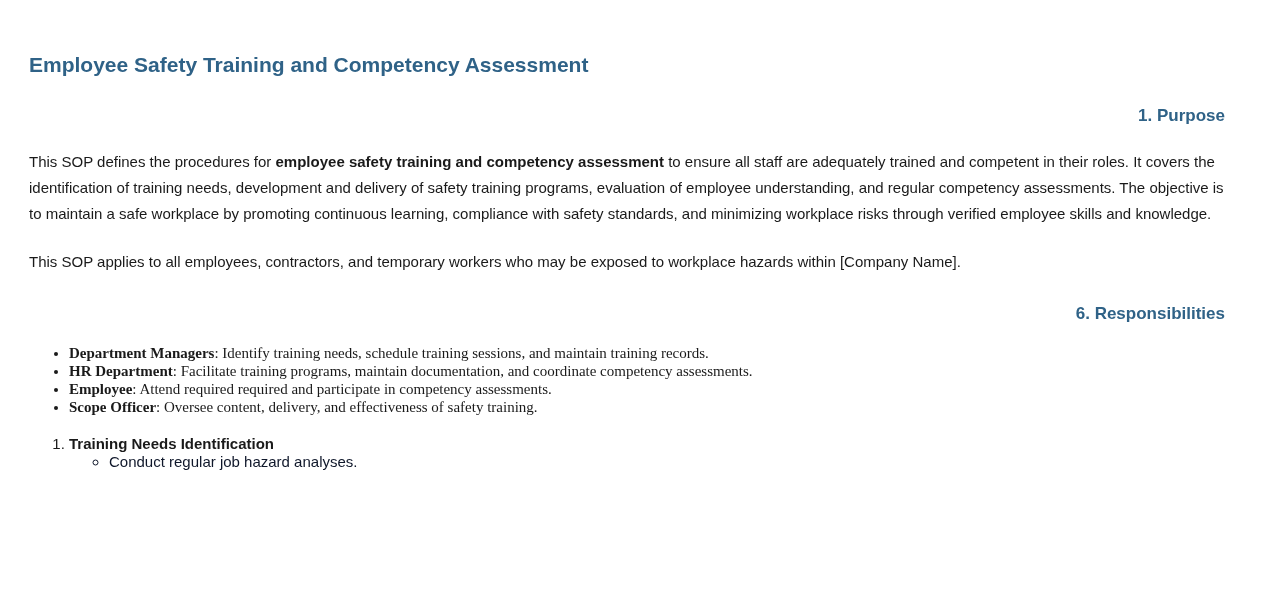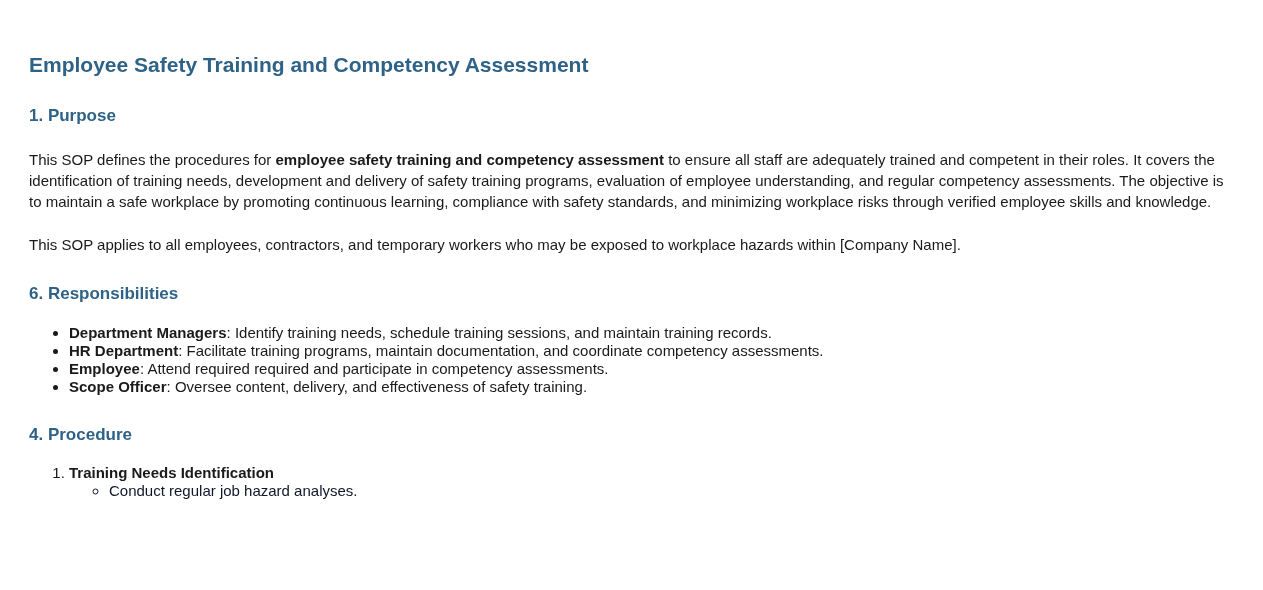--- a/index.html
+++ b/index.html
@@ -41,40 +41,42 @@
     padding: 0;
   }
 
   h3.section-heading {
     color: #2f6287;
     font-size: 17px;
     font-weight: bold;
     line-height: 1.2;
     margin: 29px 0 0 0;
     padding: 0;
+    text-align: right;
   }
 
   p.body-text {
     font-size: 15px;
-    line-height: 21px;
+    line-height: 26px;
     margin: 22px 0 0 0;
     padding: 0;
     color: #1a1a1a;
     max-width: 1196px;
   }
 
   p.body-text b,
   li b {
     font-weight: bold;
   }
 
   ul.resp-list {
     margin: 20px 0 0 0;
     padding: 0 0 0 40px;
     list-style-type: disc;
+    font-family: Liberation Serif, serif;
   }
 
   ul.resp-list li {
     font-size: 15px;
     line-height: 18px;
     margin: 0;
     padding: 0;
     color: #1a1a1a;
   }
 
@@ -123,21 +125,20 @@
 
   <h3 class="section-heading">6. Responsibilities</h3>
 
   <ul class="resp-list">
     <li><b>Department Managers</b><span class="colon-sep">: </span><span>Identify training needs, schedule training sessions, and maintain training records.</span></li>
     <li><b>HR Department</b><span class="colon-sep">: </span><span>Facilitate training programs, maintain documentation, and coordinate competency assessments.</span></li>
     <li><b>Employee</b><span class="colon-sep">: </span><span>Attend required required and participate in competency assessments.</span></li>
     <li><b>Scope Officer</b><span class="colon-sep">: </span><span>Oversee content, delivery, and effectiveness of safety training.</span></li>
   </ul>
 
-  <h3 class="section-heading">4. Procedure</h3>
 
   <ol class="proc-list">
     <li><b>Training Needs Identification</b>
       <ul class="sub-list">
         <li>Conduct regular job hazard analyses.</li>
       </ul>
     </li>
   </ol>
 
 </div>

